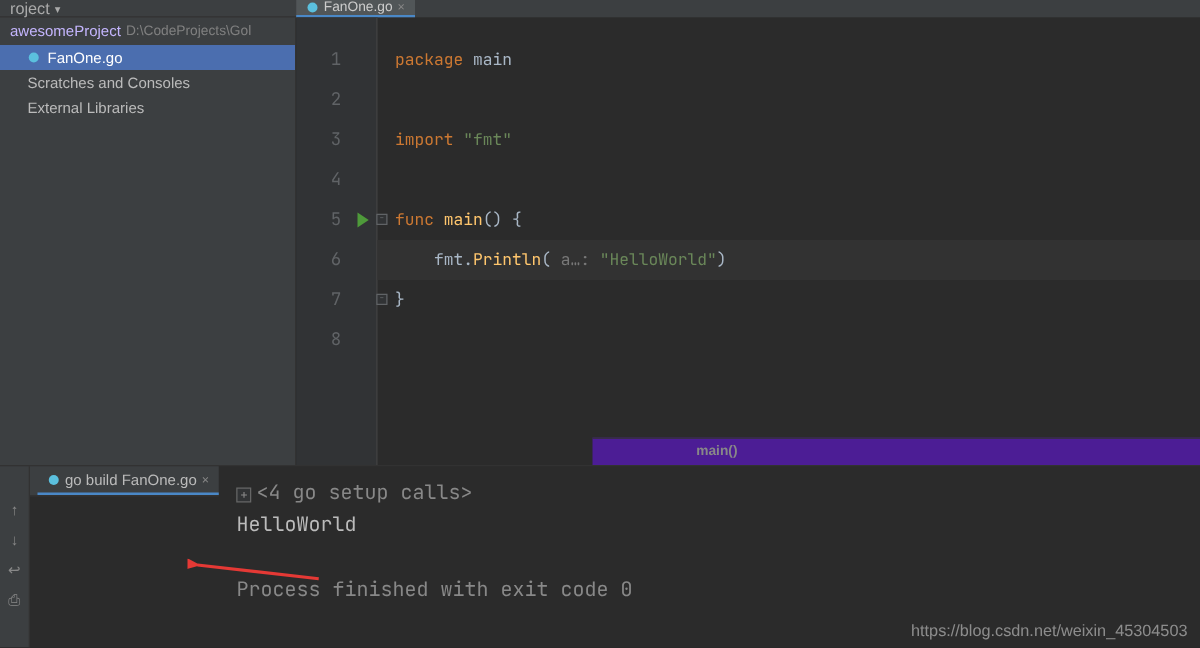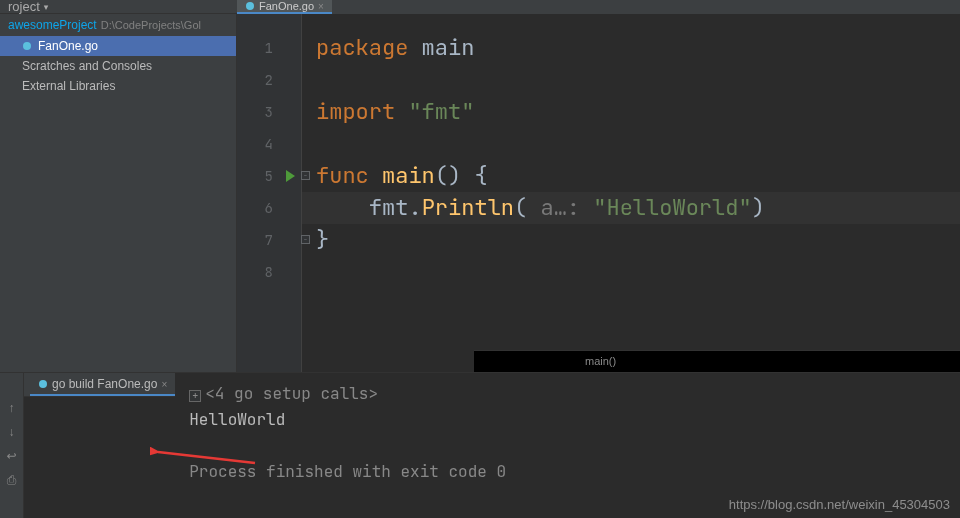--- a/index.html
+++ b/index.html
@@ -43,21 +43,21 @@
       width: 237px;
       background: #3c3f41;
       border-right: 1px solid #323232;
       display: flex; flex-direction: column;
     }
     .project-row {
       padding: 4px 8px;
       display: flex; align-items: center; gap: 4px;
       font-size: 12px;
     }
-    .project-row .pname { color: #0ea5e9; font-weight: 500; }
+    .project-row .pname { color: #c4b5fd; font-weight: 500; }
     .project-row .ppath { color: #808080; font-size: 11px; white-space: nowrap; overflow:hidden; text-overflow: ellipsis; }
     .tree-item {
       padding: 3px 8px 3px 22px;
       display: flex; align-items: center; gap: 6px;
       font-size: 12px; color:#bbbbbb;
       cursor: pointer;
     }
     .tree-item.selected { background: #4b6eaf; color: #fff; }
 
     .editor {
@@ -81,35 +81,35 @@
     .gutter .run-tri {
       position:absolute; right:6px; top:10px;
       width:0;height:0;border-left:9px solid #4e9a3a;border-top:6px solid transparent;border-bottom:6px solid transparent;
     }
     .fold-mark { position:absolute; right:-9px; top:11px; width:9px; height:9px; border:1px solid #606366; background:#313335; font-size:8px; line-height:7px; text-align:center; color:#606366; }
 
     .code {
       flex:1;
       padding: 18px 0 0 14px;
       font-family: "JetBrains Mono","Menlo",Consolas,monospace;
-      font-size: 22px;
+      font-size: 13px;
       color: #A9B7C6;
     }
     .code .line { height:32px; line-height:32px; white-space: pre; }
     .code .line6 { background:#323232; margin-left:-14px; padding-left:14px; margin-right:0; }
     .kw { color:#CC7832; }
     .fn { color:#FFC66D; }
     .ident { color:#A9B7C6; }
     .str { color:#6A8759; }
     .hint { color:#787878; font-style: normal; }
 
     .breadcrumb {
       position:absolute; left:237px; bottom:0; right:0; height:22px;
-      background:#000000; border-top:1px solid #323232;
-      font-size:11px; color:#888; padding:4px 111px;
+      background:#4c1d95; border-top:1px solid #323232;
+      font-size:11px; color:#888; padding:4px 83px;font-weight:bold;
     }
 
     
     .run-window {
       position:absolute; left:0; right:0; bottom:0; height:146px;
       background:#2b2b2b; border-top:1px solid #323232;
       display:flex;
     }
     .run-leftbar {
       width:24px; background:#3c3f41; border-right:1px solid #323232;

